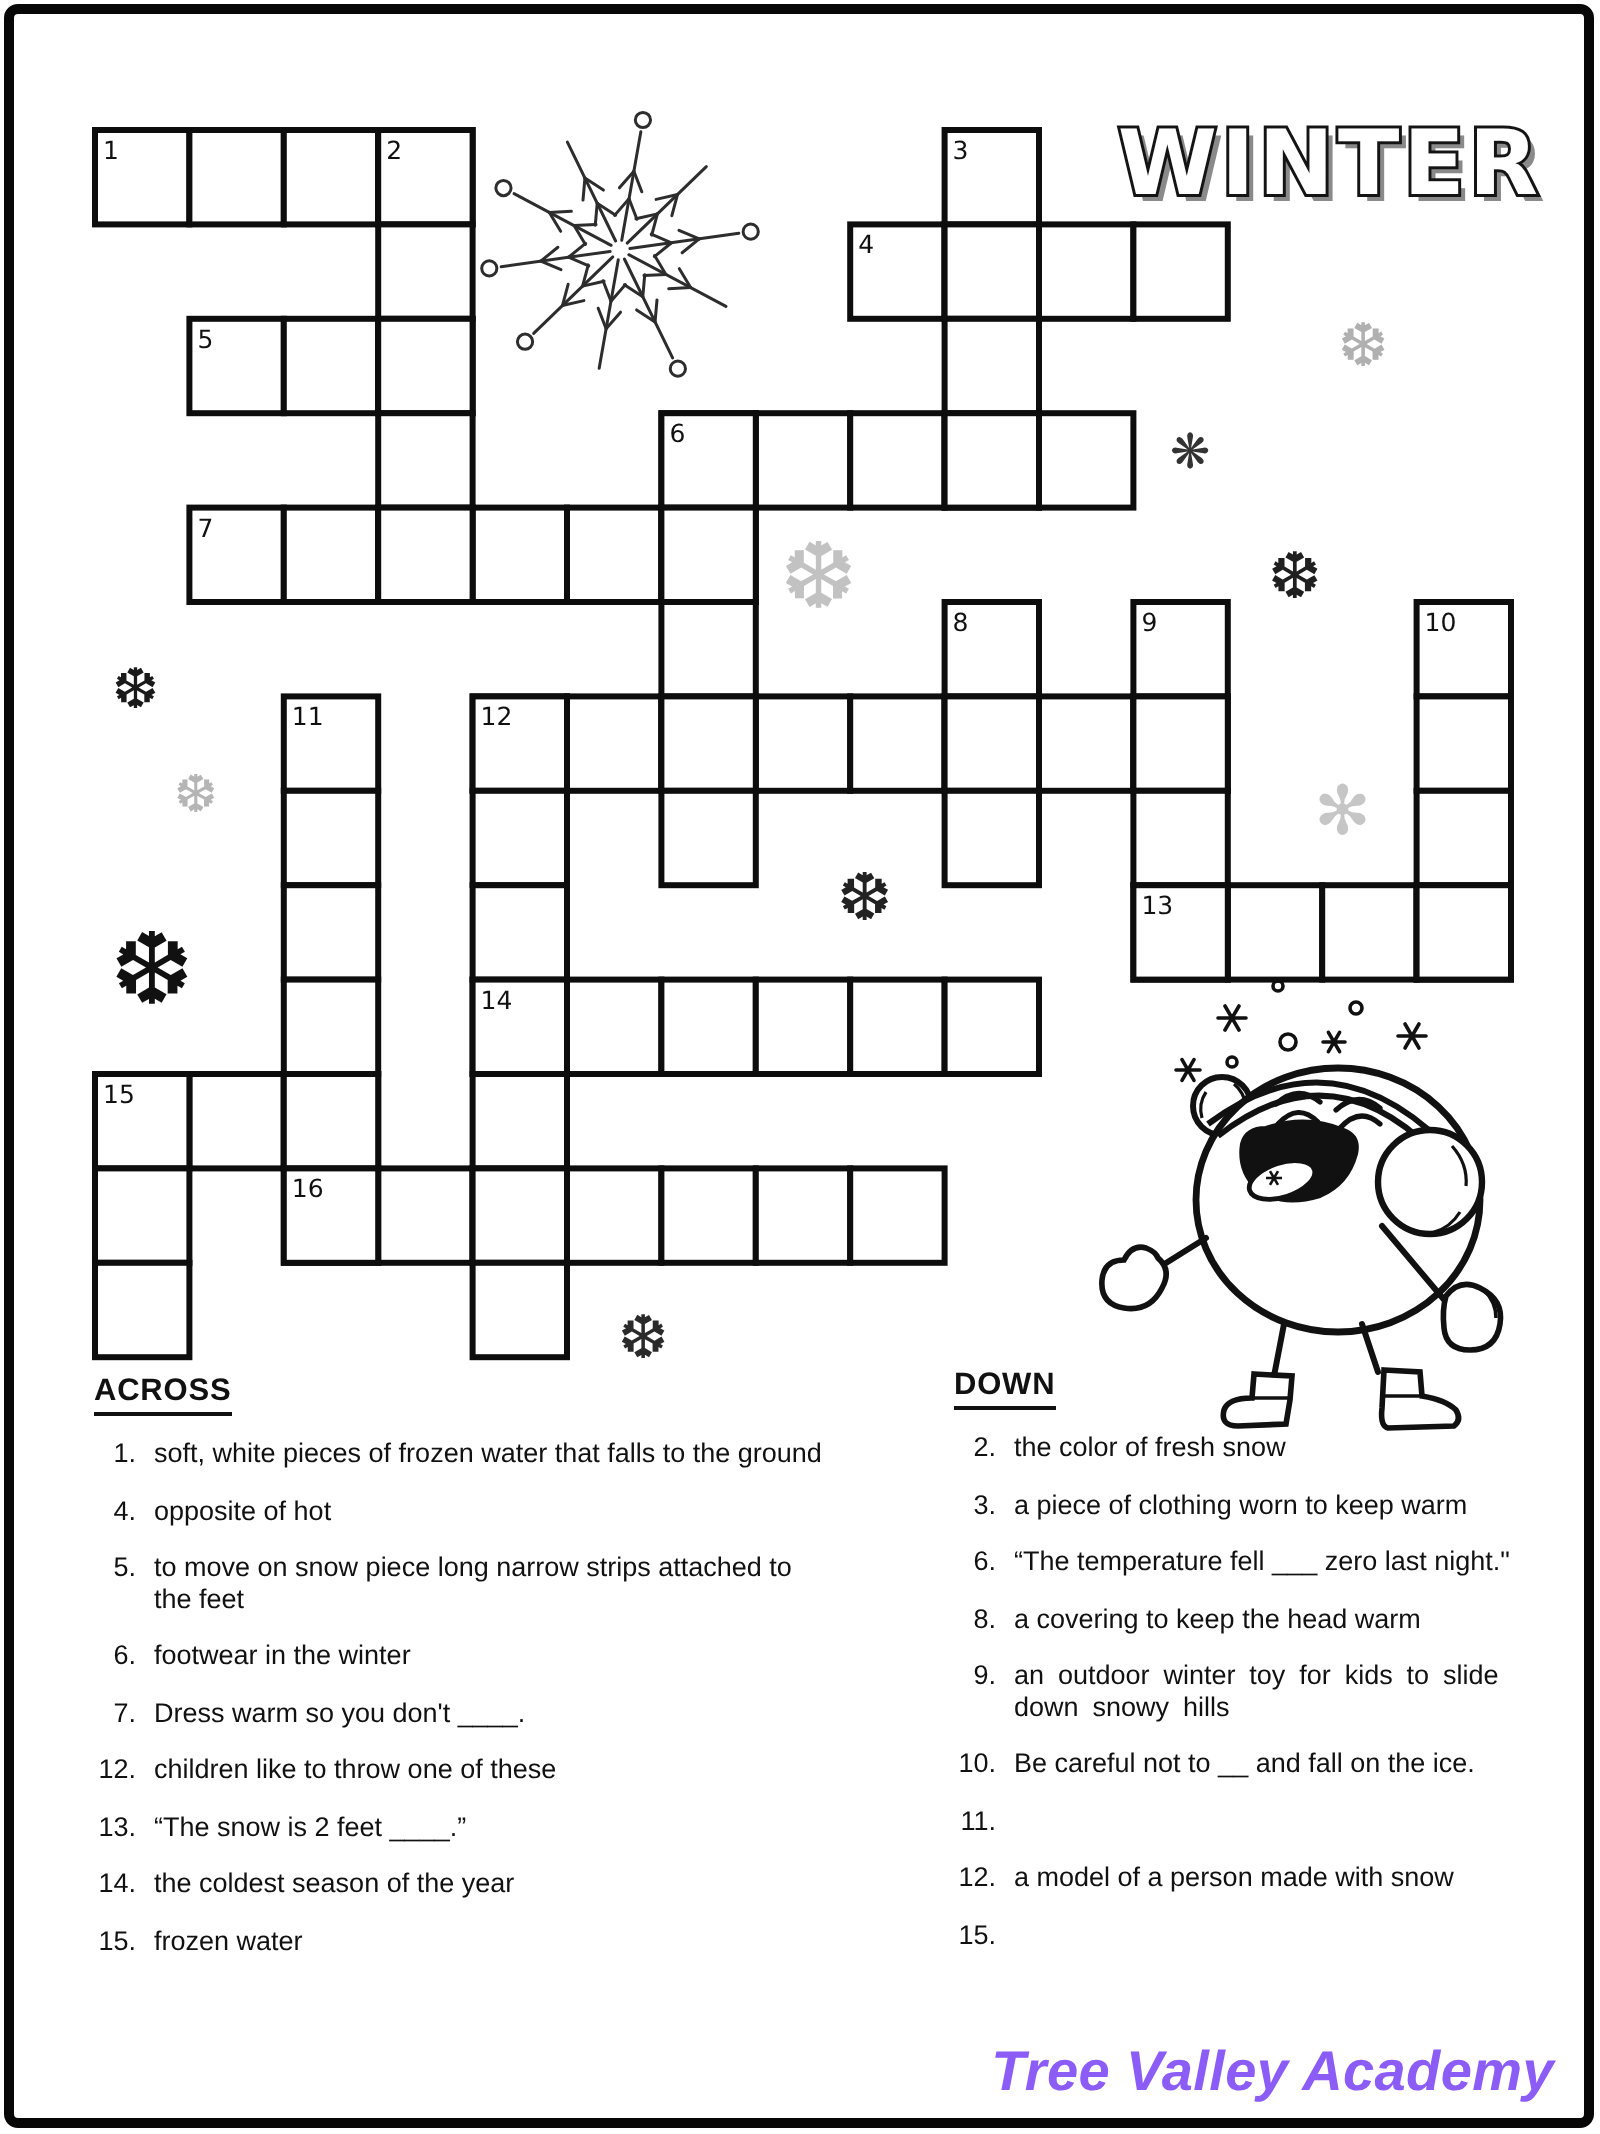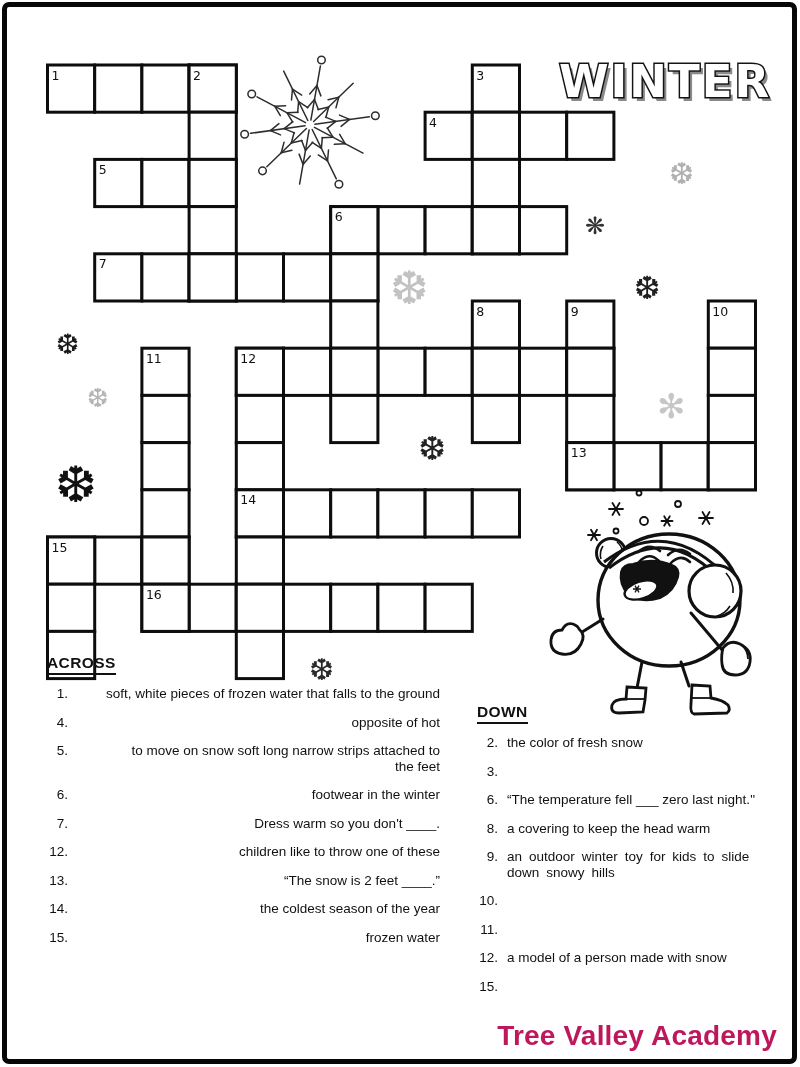--- a/index.html
+++ b/index.html
@@ -6,28 +6,28 @@
   .page{position:relative;width:800px;height:1067px;background:#fff;overflow:hidden;
         font-family:"Liberation Sans",sans-serif;color:#111;}
   .frame{position:absolute;left:2px;top:2px;right:3px;bottom:3px;border:5.5px solid #070707;
          border-radius:7px;pointer-events:none;z-index:9;}
   #grid-svg{position:absolute;left:0;top:0;z-index:3;}
   #bigflake-svg{position:absolute;left:240px;top:50px;z-index:2;}
   .flake{position:absolute;z-index:1;font-family:"DejaVu Sans",sans-serif;line-height:1;}
   #title-svg{position:absolute;left:545px;top:50px;z-index:4;}
   #snowman-svg{position:absolute;left:520px;top:488px;z-index:2;}
   .clue-col{position:absolute;z-index:5;}
-  #across-col{left:40px;top:654px;width:400px;}
-  #down-col{left:470px;top:703px;width:320px;}
+  #across-col{left:40px;top:687px;width:400px;}
+  #down-col{left:470px;top:684px;width:320px;}
   .clue-heading{display:inline-block;font-size:15.5px;font-weight:bold;letter-spacing:.4px;
                 border-bottom:2.5px solid #111;padding-bottom:1px;margin:0 0 11px 7px;}
   .clue{display:flex;margin-bottom:13px;font-size:13.5px;line-height:15.5px;}
   .clue .num{flex:0 0 28px;text-align:right;margin-right:9px;}
   .clue .txt{white-space:pre-line;}
-  #across-col .clue .txt{width:368px;text-align:right;}
+  #across-col .clue .txt{width:368px;}
   #down-col .clue .txt{width:282px;}
   .brand{position:absolute;right:23px;top:1020px;z-index:5;font-size:28px;font-weight:bold;
          letter-spacing:.2px;}
 </style>
 </head>
 <body>
 
 <div class="page">
 
   <div class="frame"></div>
@@ -272,21 +272,21 @@
         <div class="clue">
           <span class="num">1.</span>
           <span class="txt">soft, white pieces of frozen water that falls to the ground</span>
         </div>
         <div class="clue">
           <span class="num">4.</span>
           <span class="txt">opposite of hot</span>
         </div>
         <div class="clue">
           <span class="num">5.</span>
-          <span class="txt">to move on snow soft long narrow strips attached to
+          <span class="txt">to move on snow piece long narrow strips attached to
 the feet</span>
         </div>
         <div class="clue">
           <span class="num">6.</span>
           <span class="txt">footwear in the winter</span>
         </div>
         <div class="clue">
           <span class="num">7.</span>
           <span class="txt">Dress warm so you don't ____.</span>
         </div>
@@ -311,51 +311,53 @@
 
   <div class="clue-col" id="down-col">
     <div class="clue-heading">DOWN</div>
     <div id="down-list">
         <div class="clue">
           <span class="num">2.</span>
           <span class="txt">the color of fresh snow</span>
         </div>
         <div class="clue">
           <span class="num">3.</span>
+          <span class="txt">a piece of clothing worn to keep warm</span>
         </div>
         <div class="clue">
           <span class="num">6.</span>
           <span class="txt">“The temperature fell ___ zero last night."</span>
         </div>
         <div class="clue">
           <span class="num">8.</span>
           <span class="txt">a covering to keep the head warm</span>
         </div>
         <div class="clue">
           <span class="num">9.</span>
           <span class="txt" style="word-spacing: 3.2px;">an outdoor winter toy for kids to slide
 down snowy hills</span>
         </div>
         <div class="clue">
           <span class="num">10.</span>
+          <span class="txt">Be careful not to __ and fall on the ice.</span>
         </div>
         <div class="clue">
           <span class="num">11.</span>
         </div>
         <div class="clue">
           <span class="num">12.</span>
           <span class="txt">a model of a person made with snow</span>
         </div>
         <div class="clue">
           <span class="num">15.</span>
         </div>
       </div>
   </div>
 
-  <div class="brand" style="color: #be185d;">Tree Valley Academy</div>
+  <div class="brand" style="color: #8b5cf6; font-style: italic;">Tree Valley Academy</div>
 
 <span class="flake" style="left: 56px; top: 330.76px; font-size: 28px; color: rgb(26, 26, 26);">❆</span>
     <span class="flake" style="left: 87px; top: 384.92px; font-size: 26px; color: rgb(181, 181, 181);">❆</span>
     <span class="flake" style="left: 55px; top: 460px; font-size: 50px; color: rgb(17, 17, 17);">❆</span>
     <span class="flake" style="left: 390px; top: 265.32px; font-size: 46px; color: rgb(194, 194, 194);">❆</span>
     <span class="flake" style="left: 418.5px; top: 431.86px; font-size: 33px; color: rgb(34, 34, 34);">❆</span>
     <span class="flake" style="left: 309px; top: 654.6px; font-size: 30px; color: rgb(42, 42, 42);">❆</span>
     <span class="flake" style="left: 585px; top: 214.08px; font-size: 24px; color: rgb(51, 51, 51);">❋</span>
     <span class="flake" style="left: 634px; top: 272.44px; font-size: 32px; color: rgb(31, 31, 31);">❆</span>
     <span class="flake" style="left: 669px; top: 158.6px; font-size: 30px; color: rgb(176, 176, 176);">❆</span>

